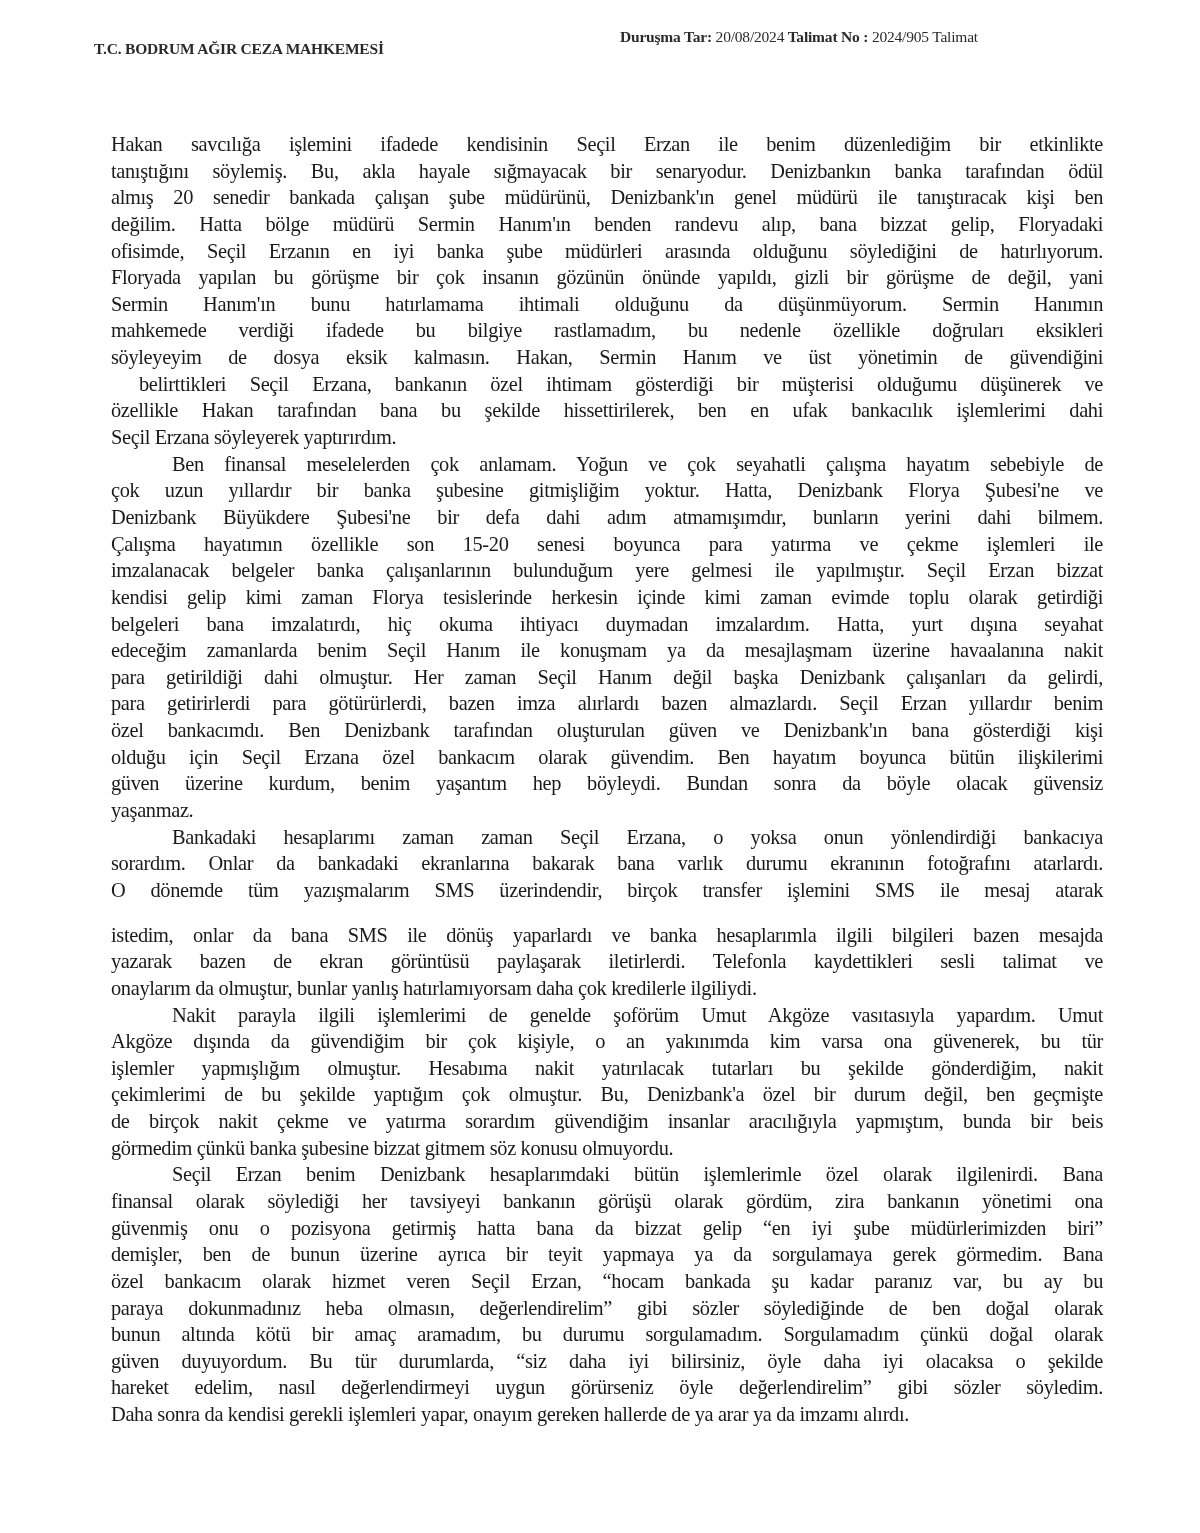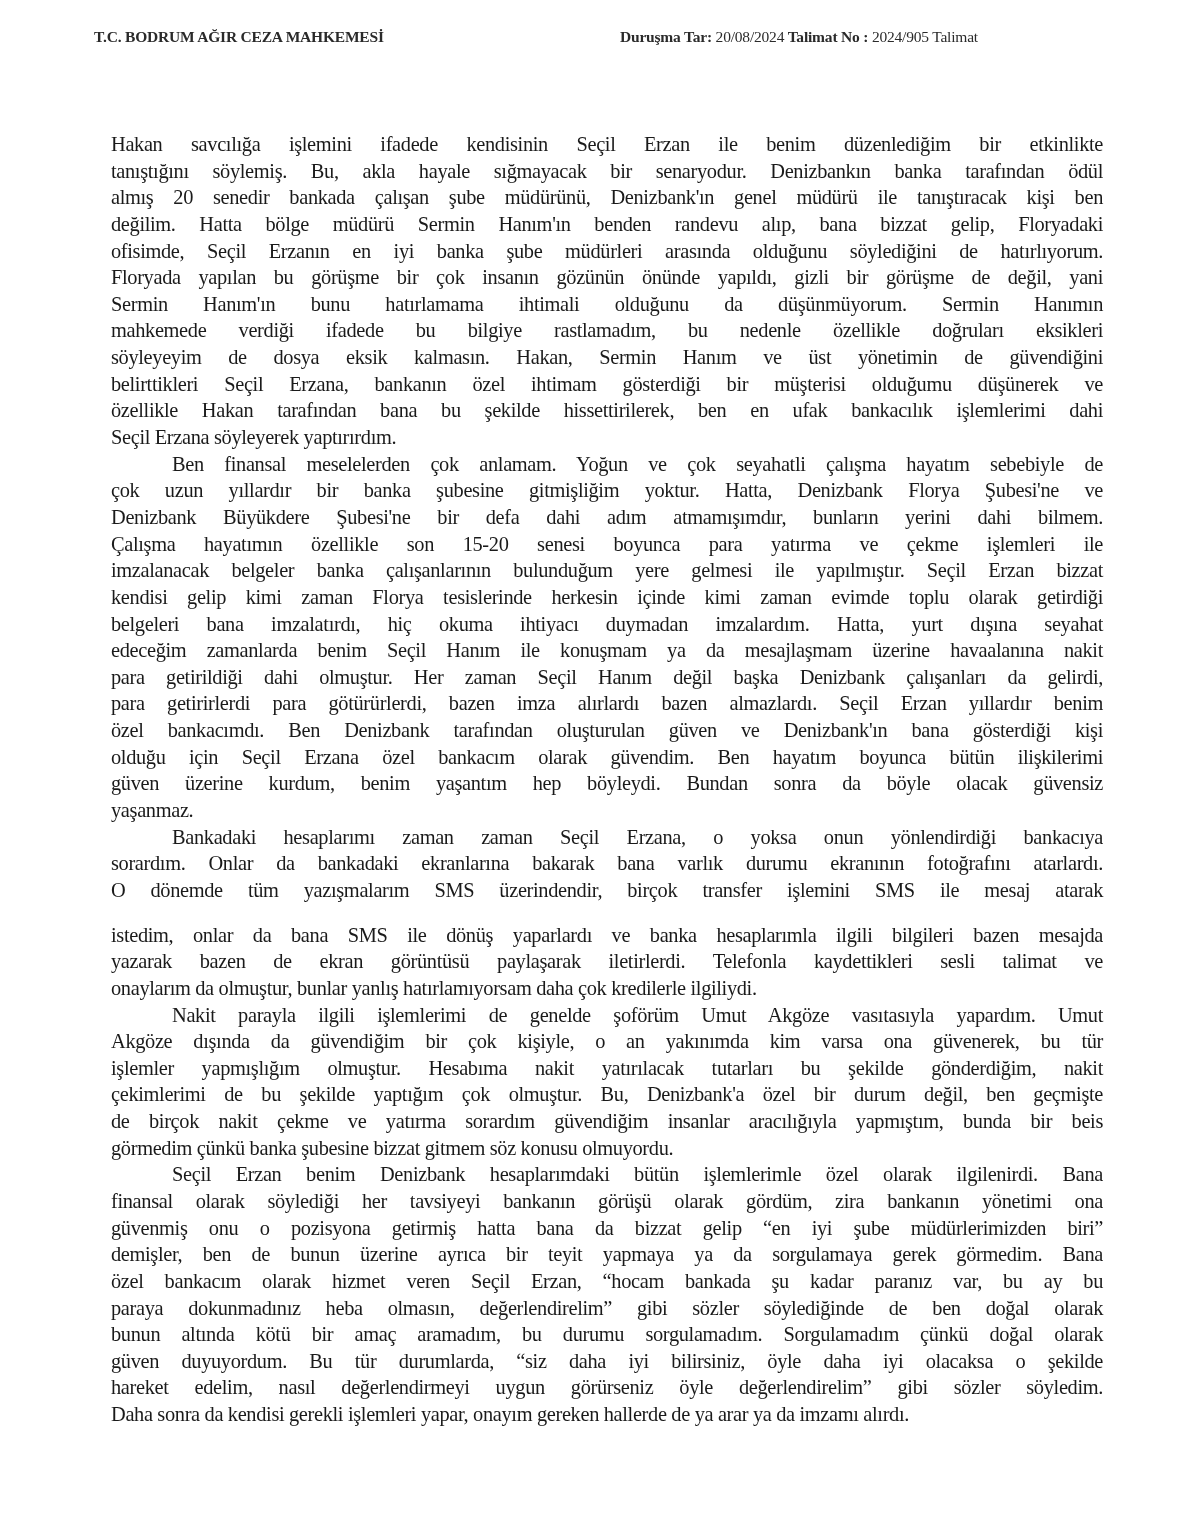--- a/index.html
+++ b/index.html
@@ -1,20 +1,20 @@
 <!DOCTYPE html>
 <html><head>
 <meta charset="utf-8">
 <style>
   html, body { margin: 0; padding: 0; background: #ffffff; }
   body { width: 1200px; height: 1533px; position: relative; overflow: hidden;
          font-family: "Liberation Serif", "DejaVu Serif", serif; color: #1a1a1a; }
   .header { position: absolute; top: 28px; left: 94px; right: 100px; height: 24px;
             font-weight: bold; font-size: 15.5px; letter-spacing: -0.2px; color: #2a2a2a; }
-  .header .left { position: absolute; left: 0; top: 0; }
+  .header .left { position: absolute; left: 0; top: 12px; }
   .header .right { position: absolute; left: 526px; top: 0; white-space: nowrap; }
   .header .right .norm { font-weight: normal; }
   .body { position: absolute; top: 131px; left: 111px; width: 992px; }
   .line { font-size: 20.4px; line-height: 26.65px; height: 26.65px; white-space: nowrap;
           text-align: justify; text-align-last: justify; overflow: visible; letter-spacing: -0.35px; }
   .line.last { text-align-last: left; }
   .line.indent { padding-left: 61px; }
 </style>
 </head>
 <body>
@@ -33,21 +33,21 @@
     <div>
       <div class="line" style="white-space: nowrap; display: block;"><span style="word-spacing: 0px;">Hakan savcılığa işlemini ifadede kendisinin Seçil Erzan ile benim düzenlediğim bir etkinlikte</span></div>
       <div class="line" style="white-space: nowrap; display: block;"><span style="word-spacing: 0px;">tanıştığını söylemiş. Bu, akla hayale sığmayacak bir senaryodur. Denizbankın banka tarafından ödül</span></div>
       <div class="line" style="white-space: nowrap; display: block;"><span style="word-spacing: 0px;">almış 20 senedir bankada çalışan şube müdürünü, Denizbank'ın genel müdürü ile tanıştıracak kişi ben</span></div>
       <div class="line" style="white-space: nowrap; display: block;"><span style="word-spacing: 0px;">değilim. Hatta bölge müdürü Sermin Hanım'ın benden randevu alıp, bana bizzat gelip, Floryadaki</span></div>
       <div class="line" style="white-space: nowrap; display: block;"><span style="word-spacing: 0px;">ofisimde, Seçil Erzanın en iyi banka şube müdürleri arasında olduğunu söylediğini de hatırlıyorum.</span></div>
       <div class="line" style="white-space: nowrap; display: block;"><span style="word-spacing: 0px;">Floryada yapılan bu görüşme bir çok insanın gözünün önünde yapıldı, gizli bir görüşme de değil, yani</span></div>
       <div class="line" style="white-space: nowrap; display: block;"><span style="word-spacing: 0px;">Sermin Hanım'ın bunu hatırlamama ihtimali olduğunu da düşünmüyorum. Sermin Hanımın</span></div>
       <div class="line" style="white-space: nowrap; display: block;"><span style="word-spacing: 0px;">mahkemede verdiği ifadede bu bilgiye rastlamadım, bu nedenle özellikle doğruları eksikleri</span></div>
       <div class="line" style="white-space: nowrap; display: block;"><span style="word-spacing: 0px;">söyleyeyim de dosya eksik kalmasın. Hakan, Sermin Hanım ve üst yönetimin de güvendiğini</span></div>
-      <div class="line" style="white-space: nowrap; display: block;"><span style="word-spacing: 0px;">belirttikleri Seçil Erzana, bankanın özel ihtimam gösterdiği bir müşterisi olduğumu düşünerek ve</span></div>
+      <div class="line" style="white-space: nowrap; display: block;"><span style="word-spacing: 0px; margin-left: 28px;">belirttikleri Seçil Erzana, bankanın özel ihtimam gösterdiği bir müşterisi olduğumu düşünerek ve</span></div>
       <div class="line" style="white-space: nowrap; display: block;"><span style="word-spacing: 0px;">özellikle Hakan tarafından bana bu şekilde hissettirilerek, ben en ufak bankacılık işlemlerimi dahi</span></div>
       <div class="line last" style="white-space: nowrap; display: block;"><span>Seçil Erzana söyleyerek yaptırırdım.</span></div>
     </div>
     <div>
       <div class="line indent" style="white-space: nowrap; display: block;"><span style="word-spacing: 0px;">Ben finansal meselelerden çok anlamam. Yoğun ve çok seyahatli çalışma hayatım sebebiyle de</span></div>
       <div class="line" style="white-space: nowrap; display: block;"><span style="word-spacing: 0px;">çok uzun yıllardır bir banka şubesine gitmişliğim yoktur. Hatta, Denizbank Florya Şubesi'ne ve</span></div>
       <div class="line" style="white-space: nowrap; display: block;"><span style="word-spacing: 0px;">Denizbank Büyükdere Şubesi'ne bir defa dahi adım atmamışımdır, bunların yerini dahi bilmem.</span></div>
       <div class="line" style="white-space: nowrap; display: block;"><span style="word-spacing: 0px;">Çalışma hayatımın özellikle son 15-20 senesi boyunca para yatırma ve çekme işlemleri ile</span></div>
       <div class="line" style="white-space: nowrap; display: block;"><span style="word-spacing: 0px;">imzalanacak belgeler banka çalışanlarının bulunduğum yere gelmesi ile yapılmıştır. Seçil Erzan bizzat</span></div>
       <div class="line" style="white-space: nowrap; display: block;"><span style="word-spacing: 0px;">kendisi gelip kimi zaman Florya tesislerinde herkesin içinde kimi zaman evimde toplu olarak getirdiği</span></div>

